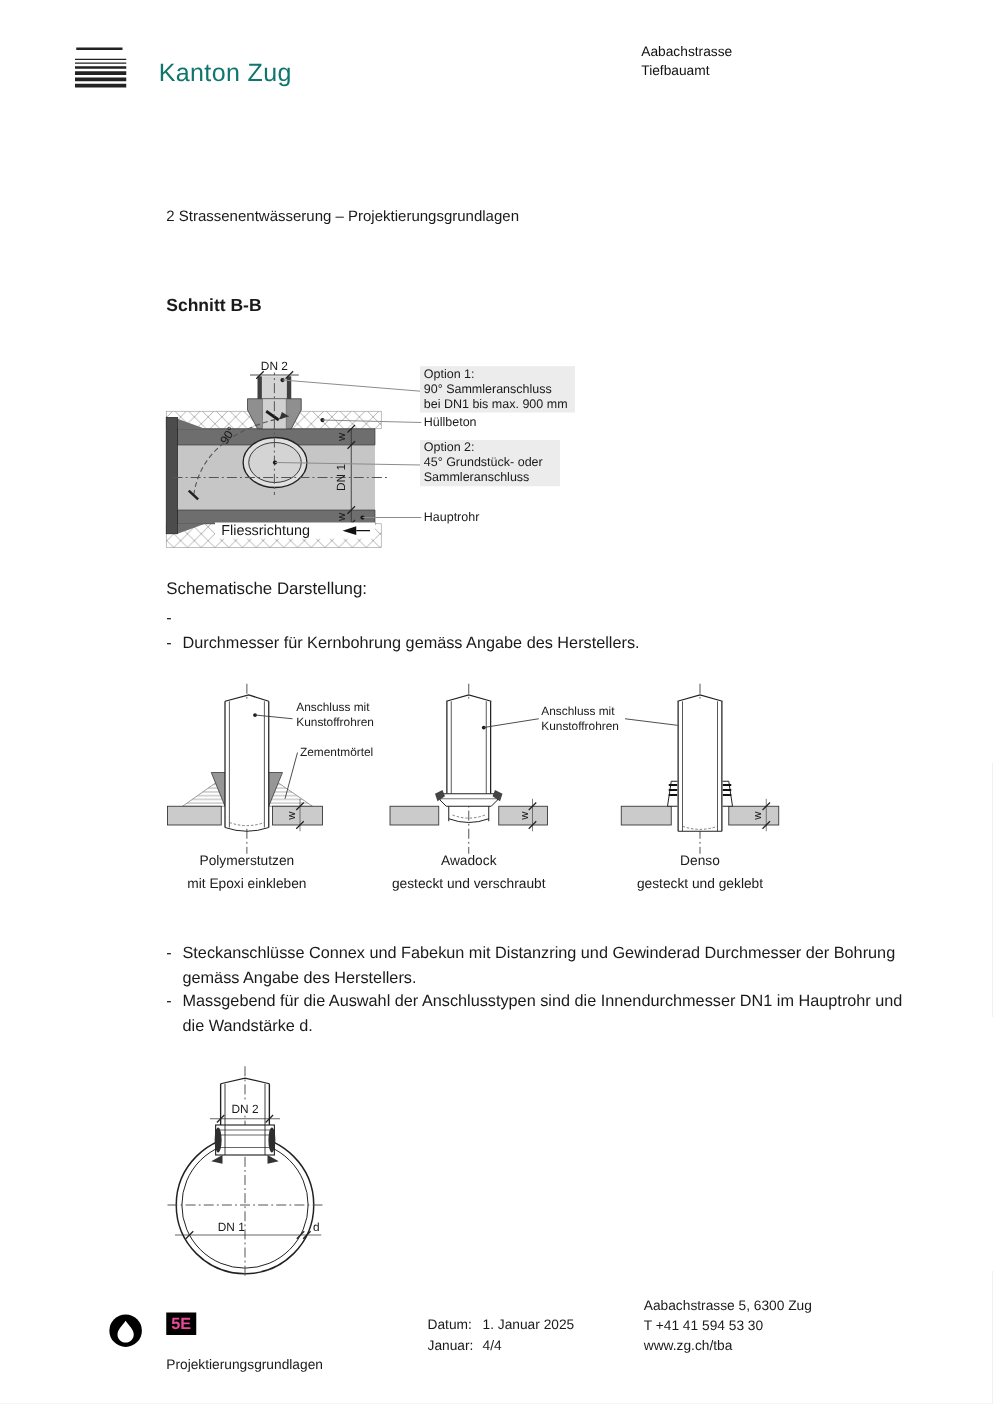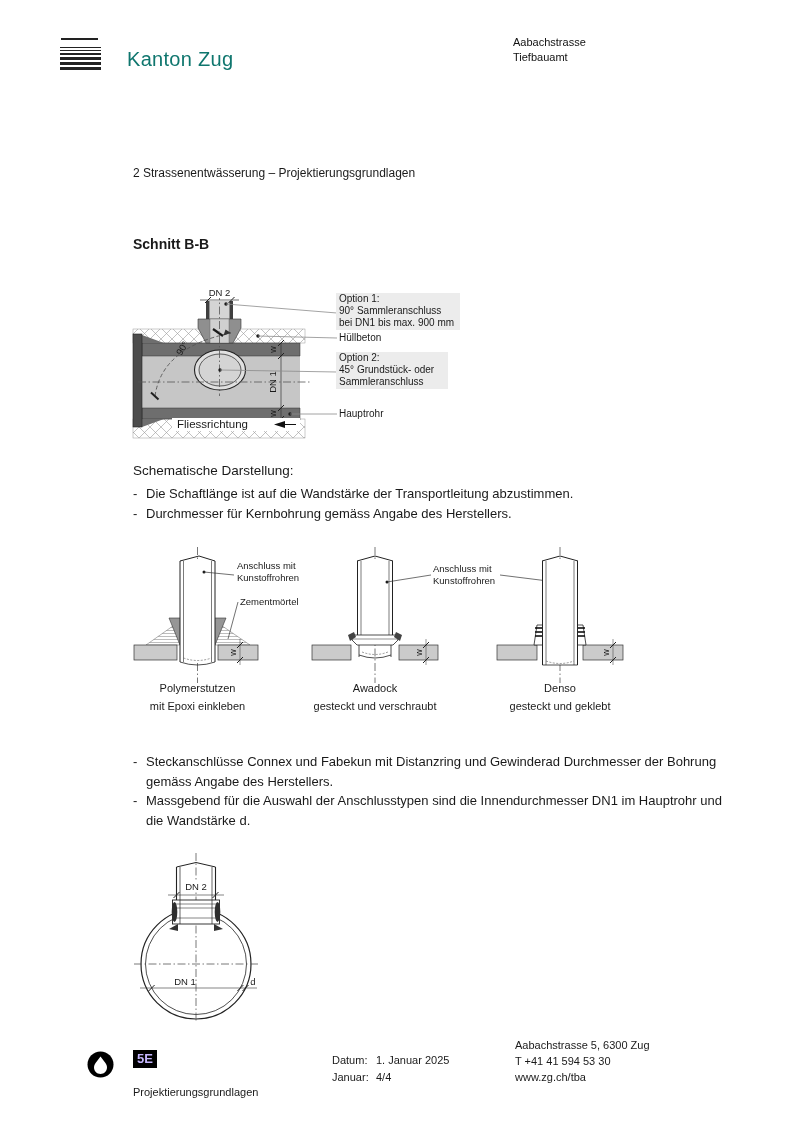--- a/index.html
+++ b/index.html
@@ -24,23 +24,23 @@
   .notes{top:752px;width:592px;}
   .b1{top:484px;}
   
   svg text{font-family:"Liberation Sans",sans-serif;fill:#1a1a1a;}
   .fig1{left:128px;top:284px;}
   .fig2{left:133px;top:545px;}
   .fig3{left:130px;top:850px;}
   
   .f-icon{left:87px;top:1051px;}
   .f-left{left:133px;top:1050px;font-size:11px;}
-  .f-badge{display:inline-block;background:#000;color:#c4b5fd;font-weight:bold;font-size:13px;padding:1px 4px 2px 4px;}
+  .f-badge{display:inline-block;background:#000;color:#ec4899;font-weight:bold;font-size:13px;padding:1px 4px 2px 4px;}
   .f-docname{margin-top:18px;}
-  .f-mid{left:332px;top:1052px;font-size:11px;line-height:17px;}
+  .f-mid{left:342px;top:1052px;font-size:11px;line-height:17px;}
   .f-mid .row{display:flex;}
   .f-mid .lab{width:44px;}
   .f-right{left:515px;top:1037px;font-size:11px;line-height:16px;}
 </style>
 </head>
 <body>
 
 <div class="page">
 
   <div class="abs logo">
@@ -139,21 +139,20 @@
     <text x="211" y="77" font-size="10">Option 2:</text>
     <text x="211" y="89" font-size="10">45° Grundstück- oder</text>
     <text x="211" y="101" font-size="10">Sammleranschluss</text>
     <text x="211" y="133" font-size="10">Hauptrohr</text>
   </svg>
 
   <div class="abs h2">Schematische Darstellung:</div>
   <div class="abs bullets b1">
     <div class="li">
       <span class="mk">-</span>
-      <span>Die Schaftlänge ist auf die Wandstärke der Transportleitung abzustimmen.</span>
     </div>
     <div class="li">
       <span class="mk">-</span>
       <span>Durchmesser für Kernbohrung gemäss Angabe des Herstellers.</span>
     </div>
   </div>
 
   <svg class="abs fig2" width="535" height="175" viewBox="0 0 535 175">
 
     <line x1="64.5" y1="2" x2="64.5" y2="138" stroke="#555" stroke-width="0.8" stroke-dasharray="8 2.5 1.5 2.5"></line>

